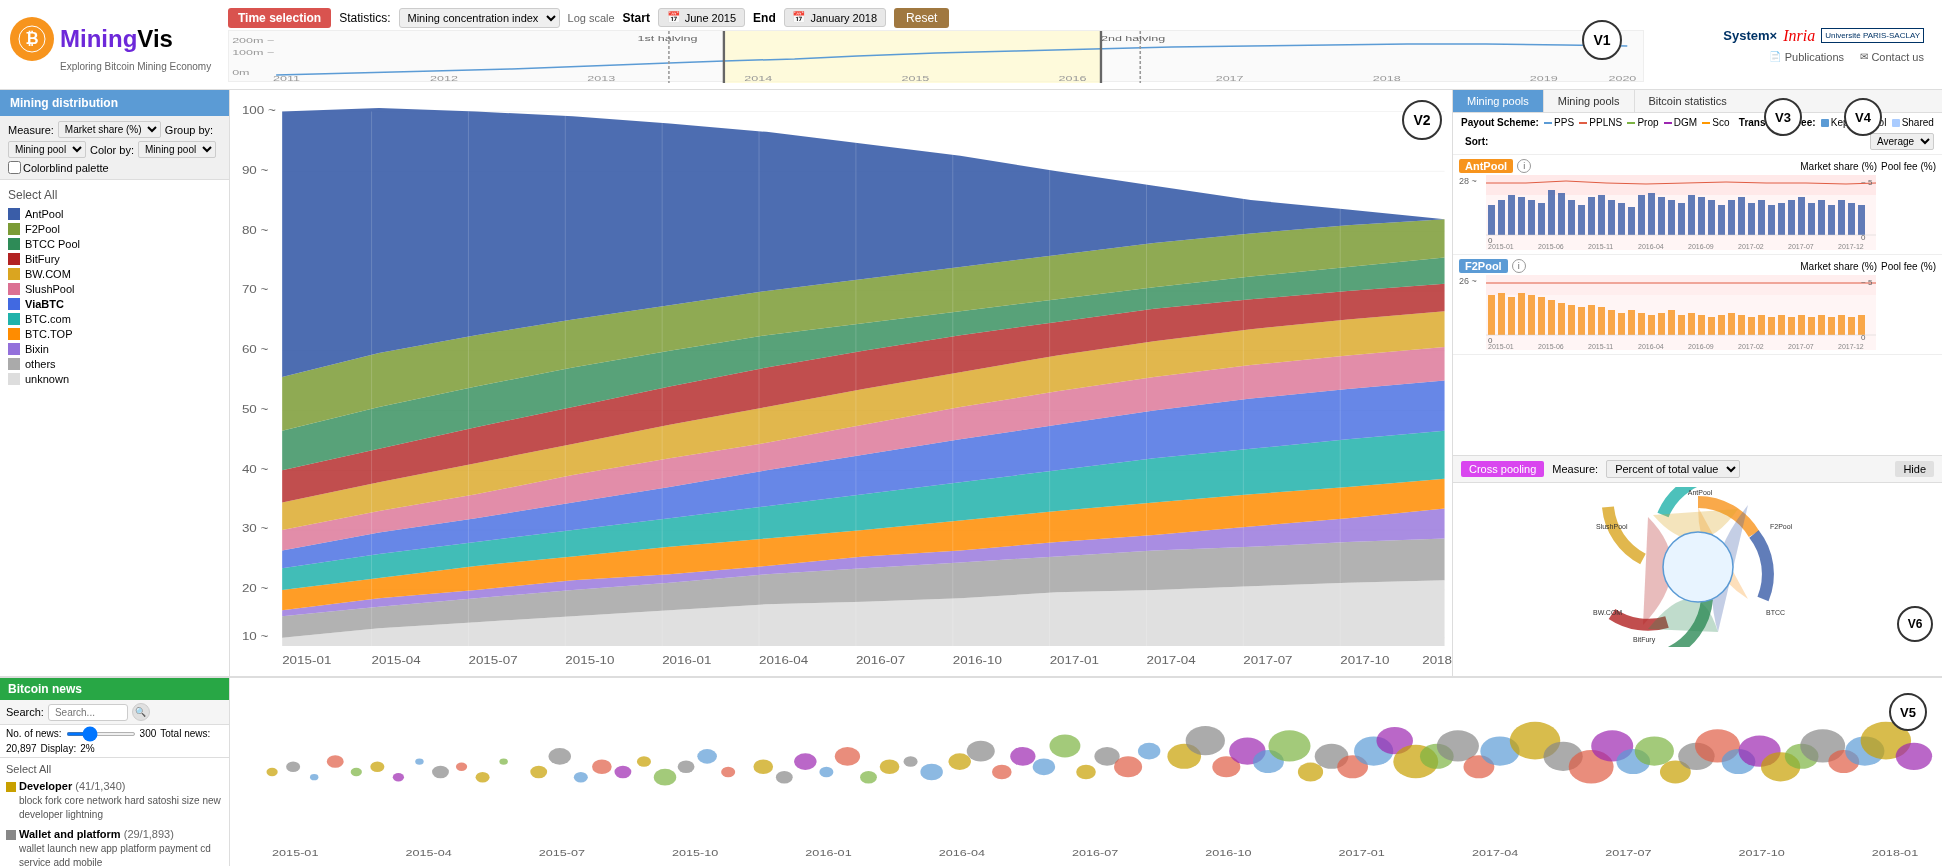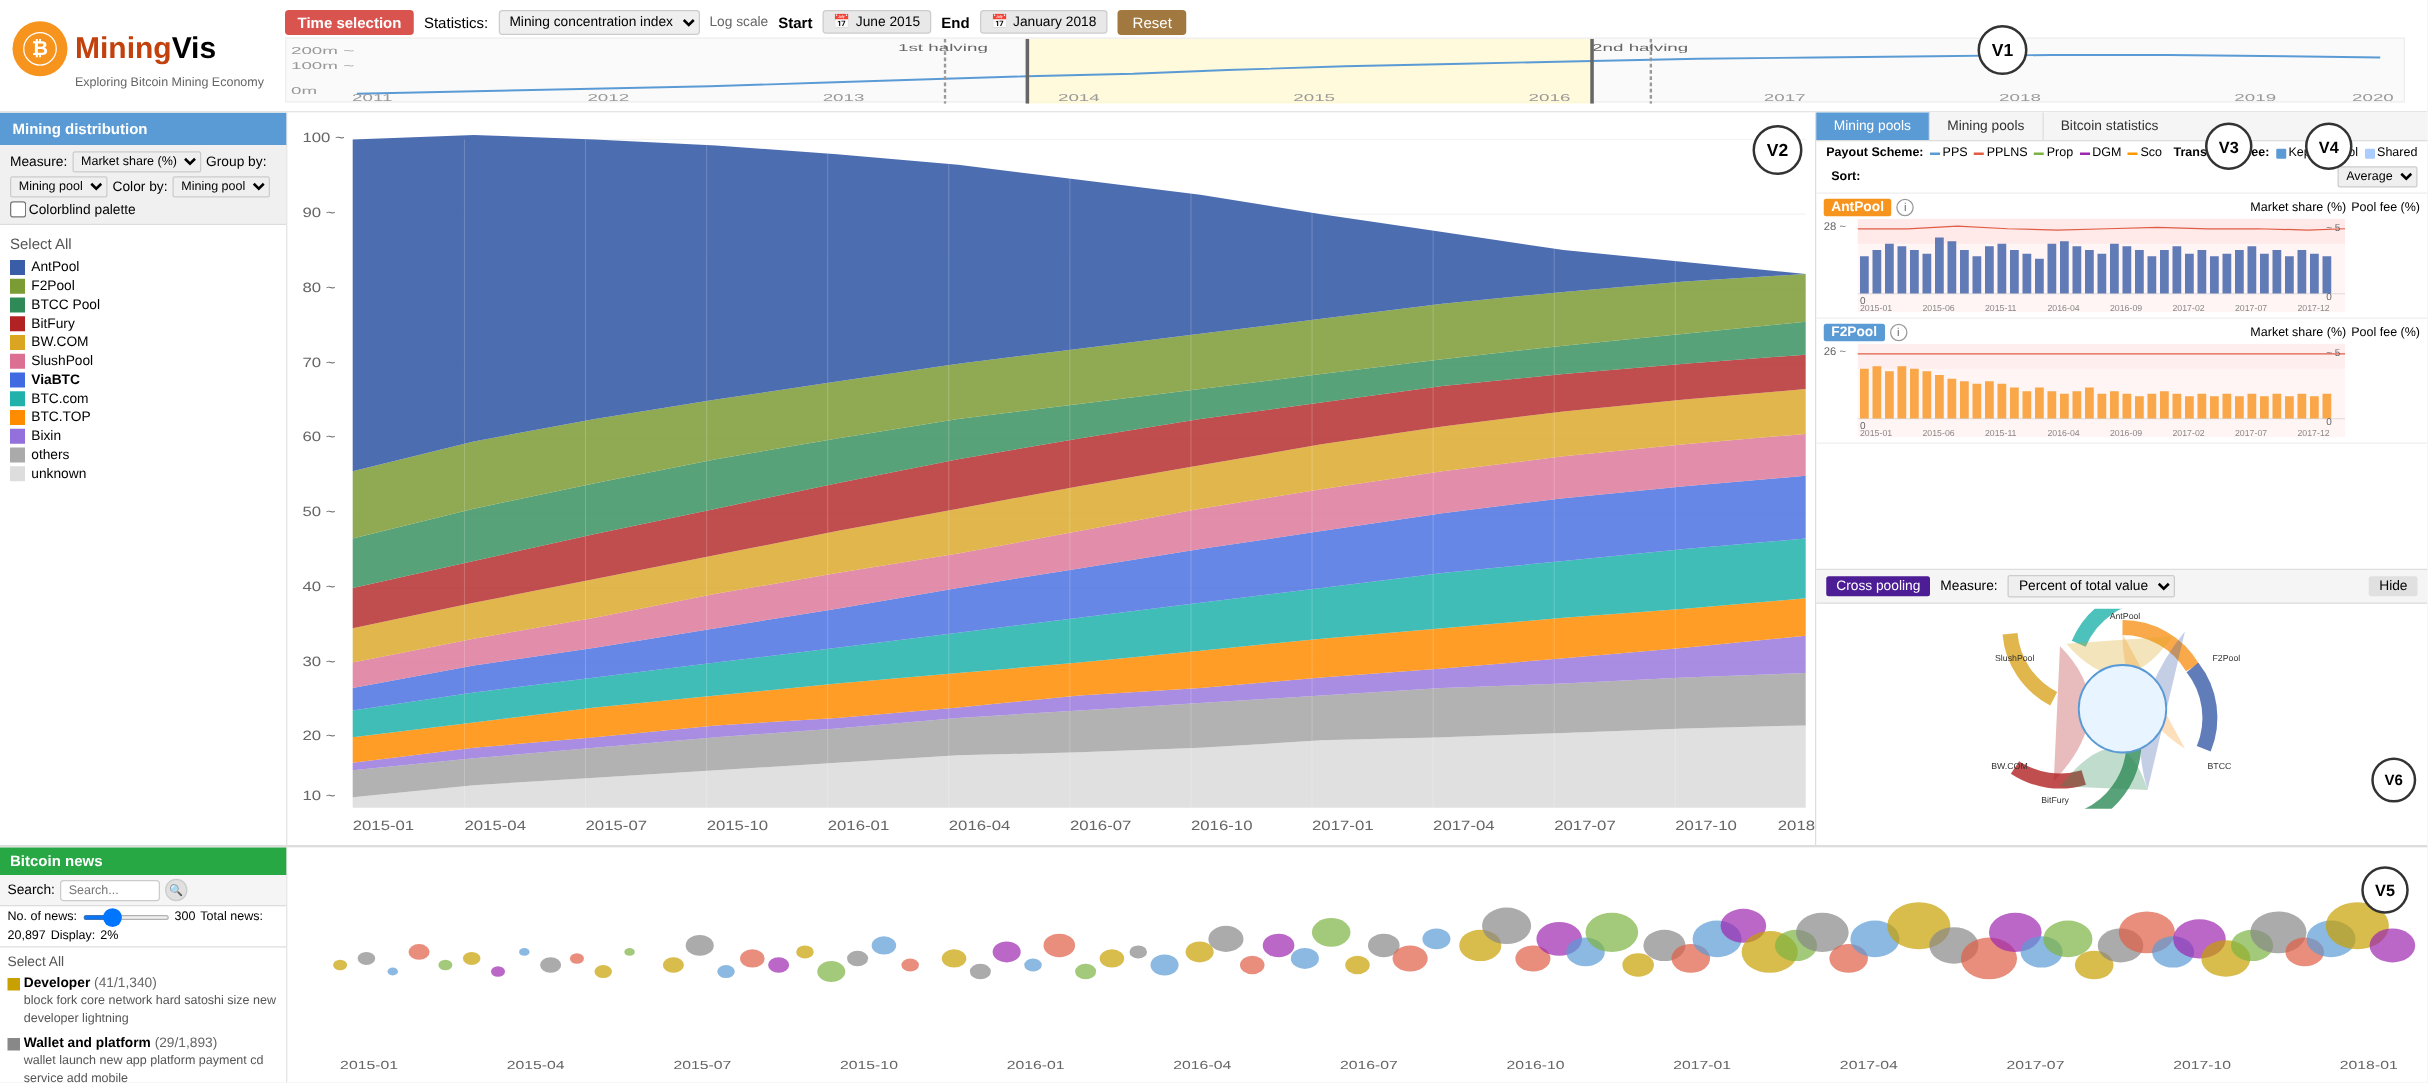--- a/index.html
+++ b/index.html
@@ -12,21 +12,21 @@
 
   <div style="display:flex; flex-direction:column; width:210px; flex-shrink:0;">
     <div style="display:flex; align-items:center;">
       <div style="width:44px; height:44px; background:#f7941d; border-radius:50%; display:flex; align-items:center; justify-content:center; margin-right:6px; flex-shrink:0;">
         <svg width="28" height="28" viewBox="0 0 28 28">
           <circle cx="14" cy="14" r="13" fill="#f7941d" stroke="white" stroke-width="1"></circle>
           <text x="14" y="19" text-anchor="middle" fill="white" font-size="16" font-weight="bold">₿</text>
         </svg>
       </div>
       <span style="font-size:24px; font-weight:bold;">
-        <span style="color:#c2410c;">Mining</span><span style="color:#000000;">Vis</span>
+        <span style="color:#6d28d9;">Mining</span><span style="color:#000000;">Vis</span>
       </span>
     </div>
     <span style="font-size:10px; color:#666; margin-left:50px;">Exploring Bitcoin Mining Economy</span>
   </div>
 
   <div style="flex:1; padding:0 8px; display:flex; flex-direction:column; gap:2px;">
     <div style="display:flex; align-items:center; gap:8px;">
       <button style="background:#d9534f; color:white; border:none; padding:3px 10px; font-size:12px; font-weight:bold; border-radius:3px; cursor:pointer;">Time selection</button>
       <span style="font-size:12px;">Statistics:</span>
       <select style="border:1px solid #ccc; padding:2px 4px; font-size:11px; border-radius:3px;">
@@ -76,20 +76,37 @@
         <text x="828" y="50" font-size="8" fill="#999">2019</text>
         <text x="878" y="50" font-size="8" fill="#999">2020</text>
       </svg>
     </div>
   </div>
 
   <div style="position:absolute; right:320px; top:20px; width:40px; height:40px; background:white; border:2px solid #333; border-radius:50%; display:flex; align-items:center; justify-content:center; font-size:14px; font-weight:bold; z-index:10;">
     <span>V1</span>
   </div>
 
+  <div style="width:280px; display:flex; flex-direction:column; align-items:flex-end; padding-right:8px; flex-shrink:0;">
+    <div style="display:flex; gap:6px; align-items:center;">
+      <span style="font-size:13px; font-weight:bold; color:#003366;">System×</span>
+      <span style="font-size:16px; color:#e00; font-style:italic; font-family:Georgia,serif;">Inria</span>
+      <span style="font-size:8px; color:#003366; border:1px solid #003366; padding:2px 3px; line-height:1.2; text-align:center;">Université PARIS-SACLAY</span>
+    </div>
+    <div style="display:flex; gap:16px; margin-top:6px;">
+      <div style="font-size:11px; color:#555; cursor:pointer; display:flex; align-items:center; gap:3px;">
+        <span style="font-size:10px;">📄</span>
+        <span>Publications</span>
+      </div>
+      <div style="font-size:11px; color:#555; cursor:pointer; display:flex; align-items:center; gap:3px;">
+        <span style="font-size:10px;">✉</span>
+        <span>Contact us</span>
+      </div>
+    </div>
+  </div>
 </div>
 
 <div style="display:flex; height:586px;">
 
   <div style="width:230px; display:flex; flex-direction:column; border-right:1px solid #ddd; background:#fff; flex-shrink:0;">
 
     <div style="background:#5b9bd5; color:white; padding:6px 10px; font-size:12px; font-weight:bold; cursor:pointer;">Mining distribution</div>
 
     <div style="background:#f0f0f0; padding:5px 8px; border-bottom:1px solid #ddd; font-size:11px; flex-shrink:0;">
       <div style="display:flex; align-items:center; gap:4px; flex-wrap:wrap; row-gap:3px;">
@@ -426,21 +443,21 @@
             <text x="252" y="74" font-size="7" fill="#888">2017-02</text>
             <text x="302" y="74" font-size="7" fill="#888">2017-07</text>
             <text x="352" y="74" font-size="7" fill="#888">2017-12</text>
           </svg>
         </div>
       </div>
     </div>
 
     <div style="height:190px; border-top:1px solid #ddd; display:flex; flex-direction:column;">
       <div style="display:flex; align-items:center; gap:8px; padding:4px 8px; border-bottom:1px solid #ddd; background:#f5f5f5;">
-        <div style="background:#4c1d95; color:white; padding:2px 8px; font-size:11px; border-radius:2px; cursor:pointer;">Cross pooling</div>
+        <div style="background:#d946ef; color:white; padding:2px 8px; font-size:11px; border-radius:2px; cursor:pointer;">Cross pooling</div>
         <span style="font-size:11px;">Measure:</span>
         <select style="border:1px solid #ccc; padding:1px 4px; font-size:11px; border-radius:2px;">
           <option>Percent of total value</option>
         </select>
         <button style="margin-left:auto; background:#e0e0e0; border:none; padding:2px 8px; font-size:11px; cursor:pointer; border-radius:2px;">Hide</button>
       </div>
       <div style="display:flex; flex:1; padding:4px;">
 
 
         <div style="flex:1; display:flex; align-items:center; justify-content:center; position:relative;">

